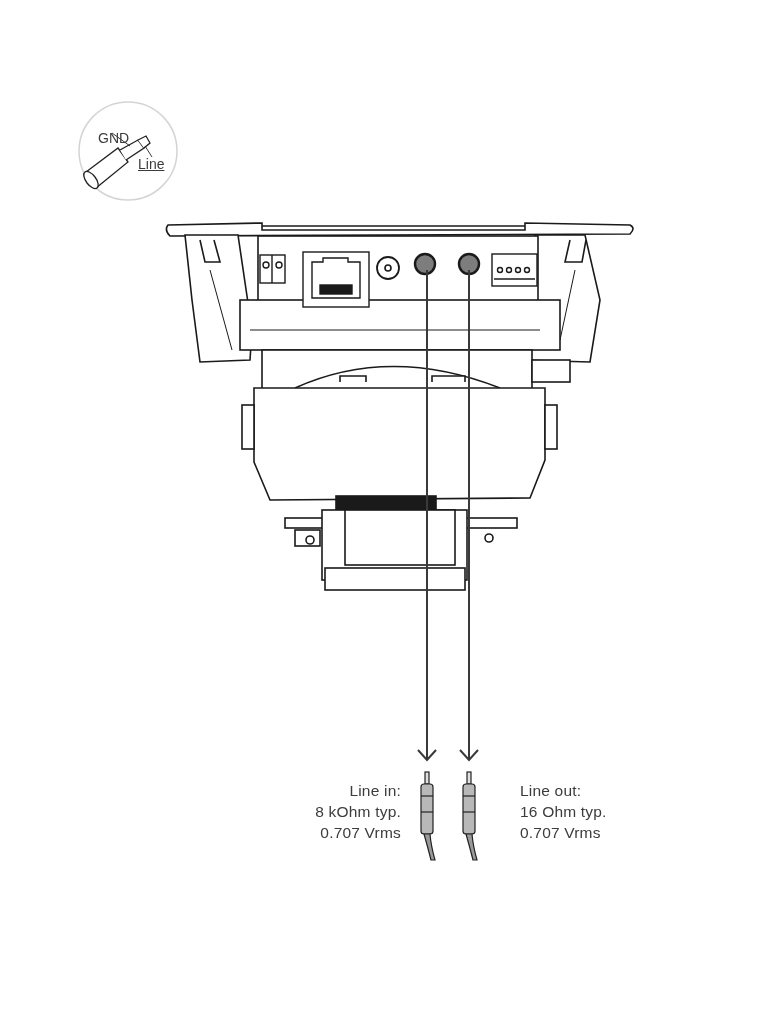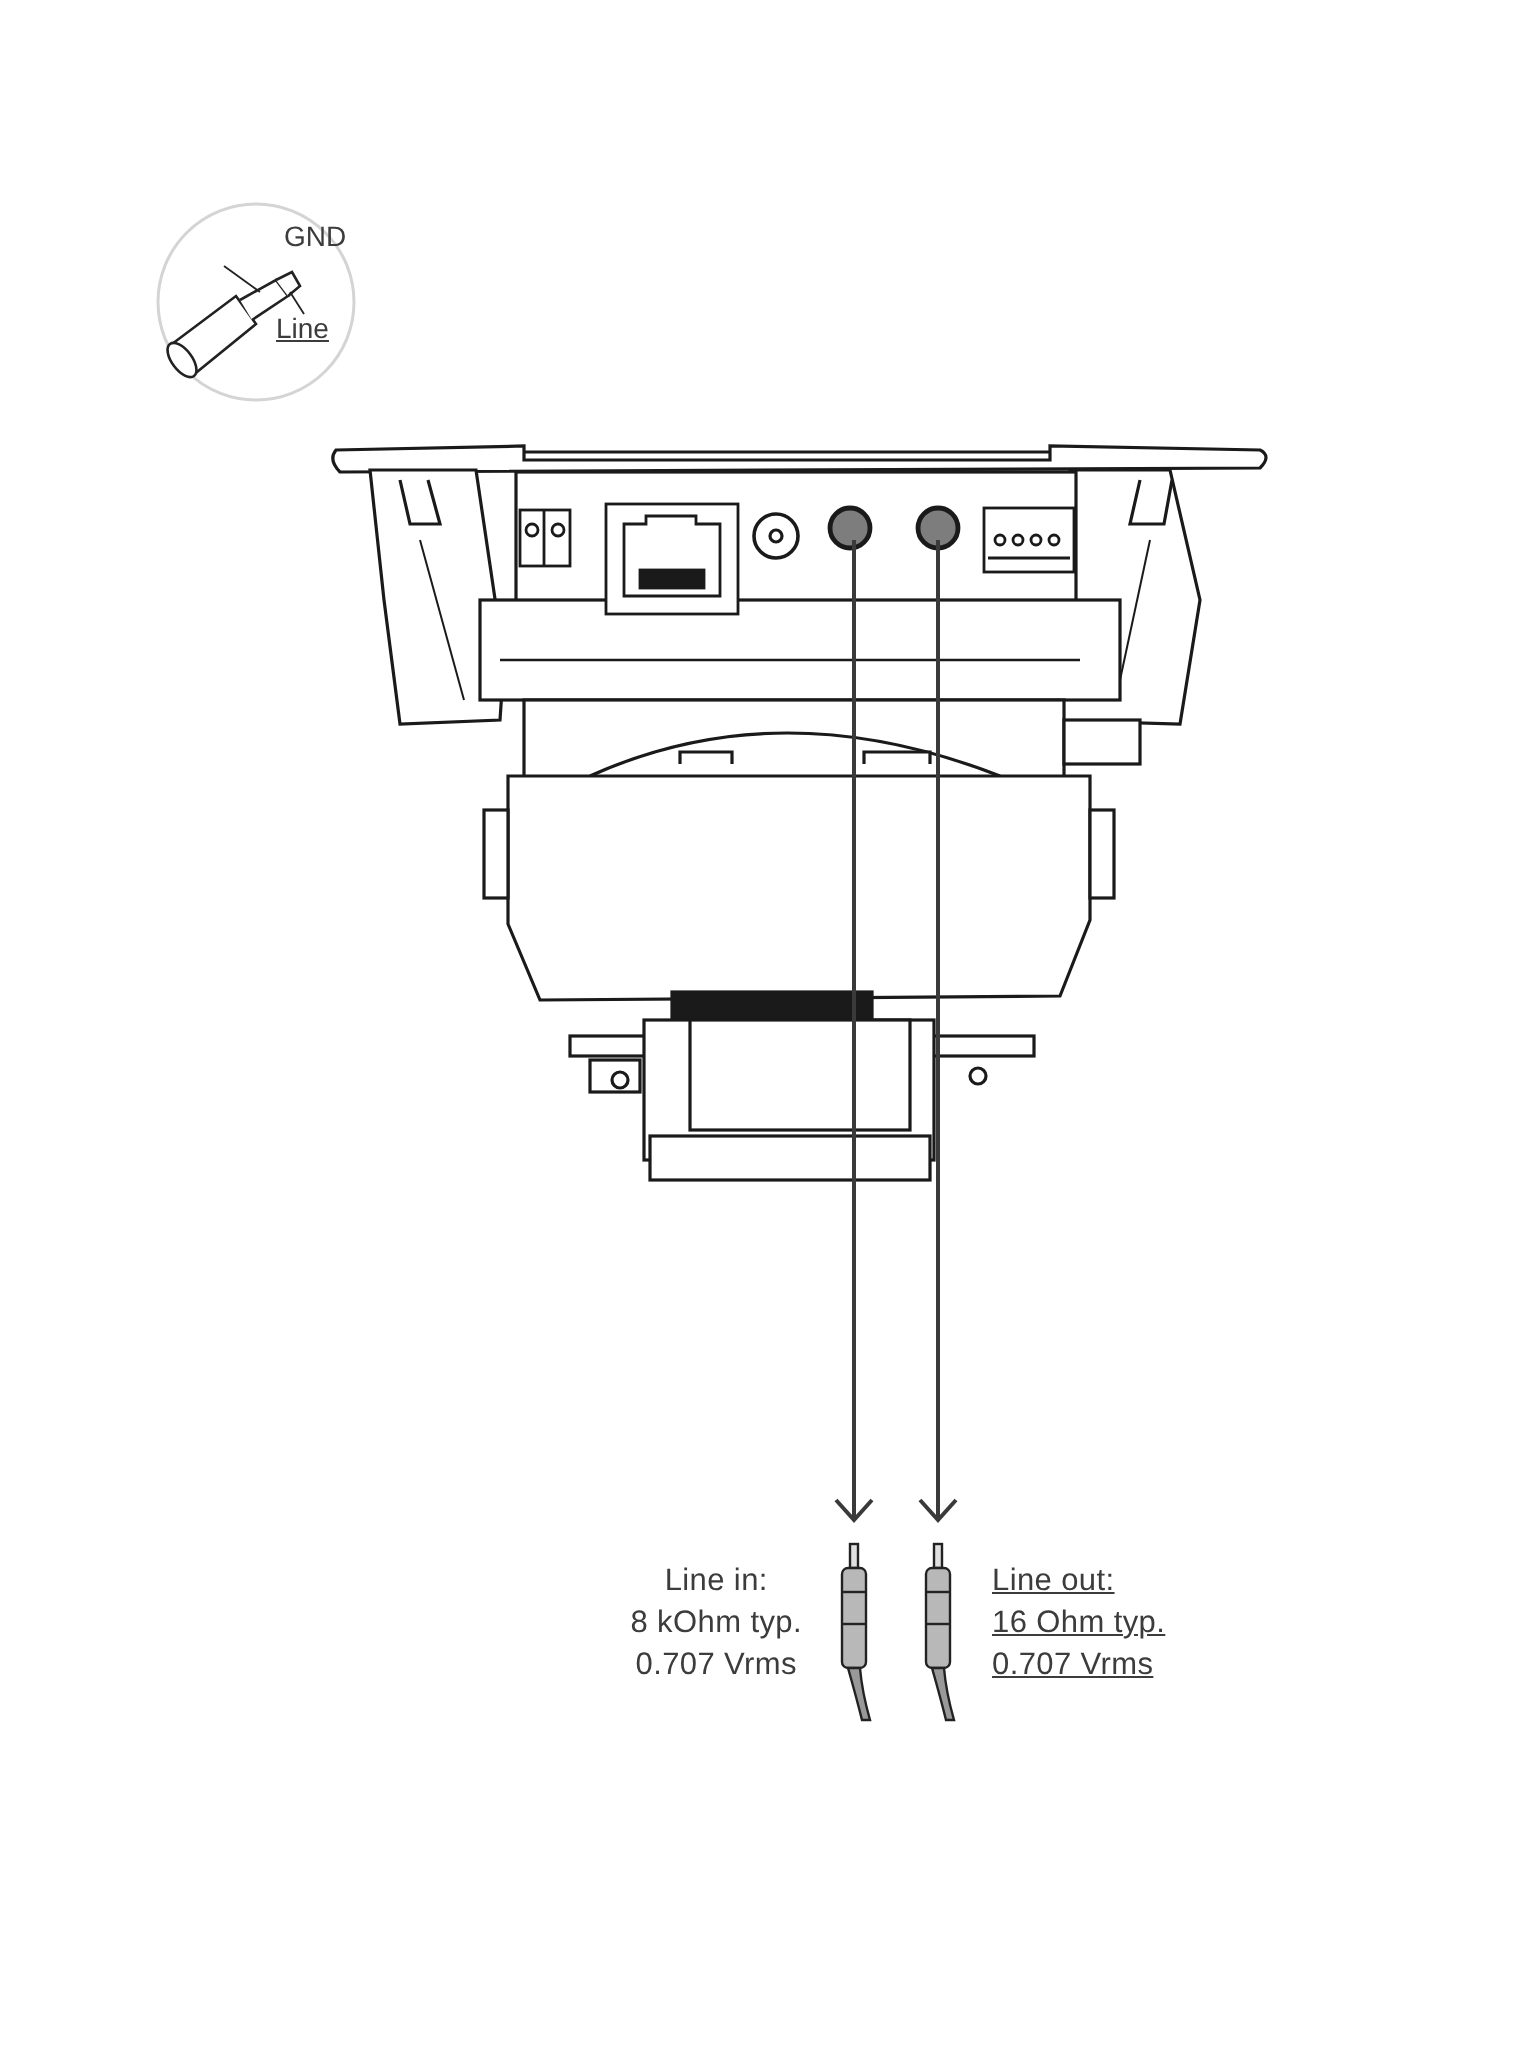--- a/index.html
+++ b/index.html
@@ -1,20 +1,20 @@
 <!DOCTYPE html>
 <html><head>
 <meta charset="utf-8">
 <style>
   html, body { margin:0; padding:0; background:#ffffff; }
   body { width:768px; height:1024px; position:relative; overflow:hidden;
          font-family:"Liberation Sans", "DejaVu Sans", sans-serif; color:#3a3a3a; }
   svg.main { position:absolute; left:0; top:0; }
   .lbl { position:absolute; font-size:15.5px; line-height:21px; color:#3c3c3c; letter-spacing:0.2px; white-space:nowrap; }
-  .right { text-align:center; }
+  .right { text-align:right; }
   .inset-lbl { position:absolute; font-size:14px; color:#3c3c3c; }
 </style>
 </head>
 <body>
 
 <svg class="main" width="768" height="1024" viewBox="0 0 768 1024">
 
   <g>
     <circle cx="128" cy="151" r="49" fill="#fff" stroke="#d4d4d4" stroke-width="1.5"></circle>
     <g stroke="#222" stroke-width="1.3" fill="#fff">
@@ -123,26 +123,26 @@
   </g>
   <g stroke="#222" stroke-width="1.2">
     <rect x="467" y="772" width="4" height="12" fill="#e0e0e0"></rect>
     <rect x="463" y="784" width="12" height="50" rx="3" fill="#b8b8b8"></rect>
     <line x1="463" y1="796" x2="475" y2="796"></line>
     <line x1="463" y1="812" x2="475" y2="812"></line>
     <path d="M466 834 Q470 848 473 860 L477 860 Q473 846 472 834 Z" fill="#999"></path>
   </g>
 </svg>
 
-<div class="inset-lbl" style="left:98px; top:110px;margin-left:44px;">GND</div>
+<div class="inset-lbl" style="left:98px; top:130px;">GND</div>
 <div class="inset-lbl" style="left:138px; top:156px;text-decoration:underline;">Line</div>
 
 <div class="lbl right" style="right:367px; top:780px;">
   <div>Line in:</div>
   <div>8 kOhm typ.</div>
   <div>0.707 Vrms</div>
 </div>
 
-<div class="lbl" style="left:496px; top:780px;text-decoration:underline;">
+<div class="lbl" style="left:520px; top:780px;">
   <div>Line out:</div>
   <div>16 Ohm typ.</div>
   <div>0.707 Vrms</div>
 </div>
 
 </body></html>

